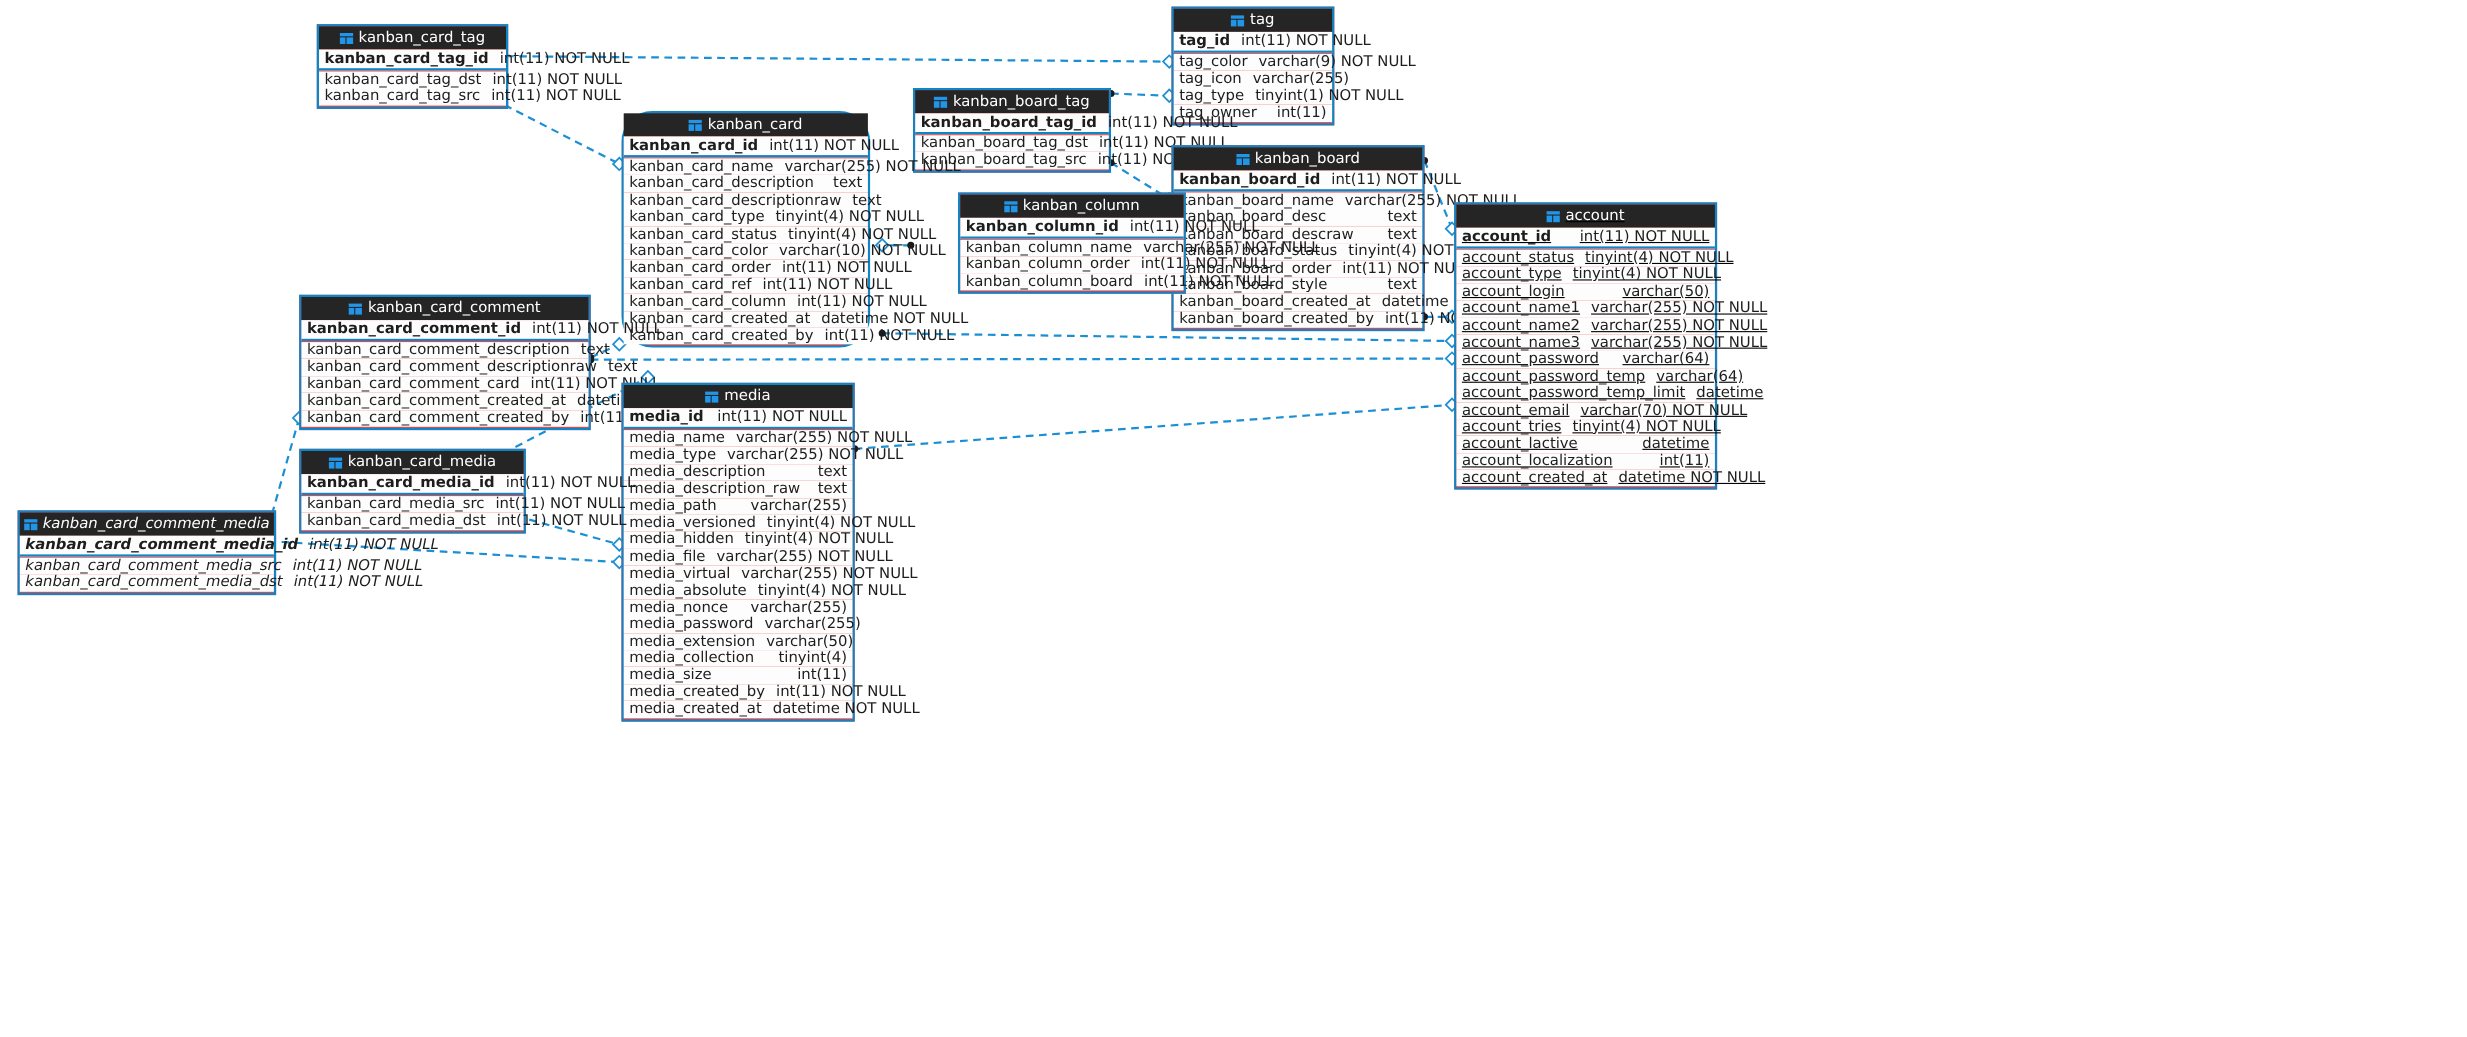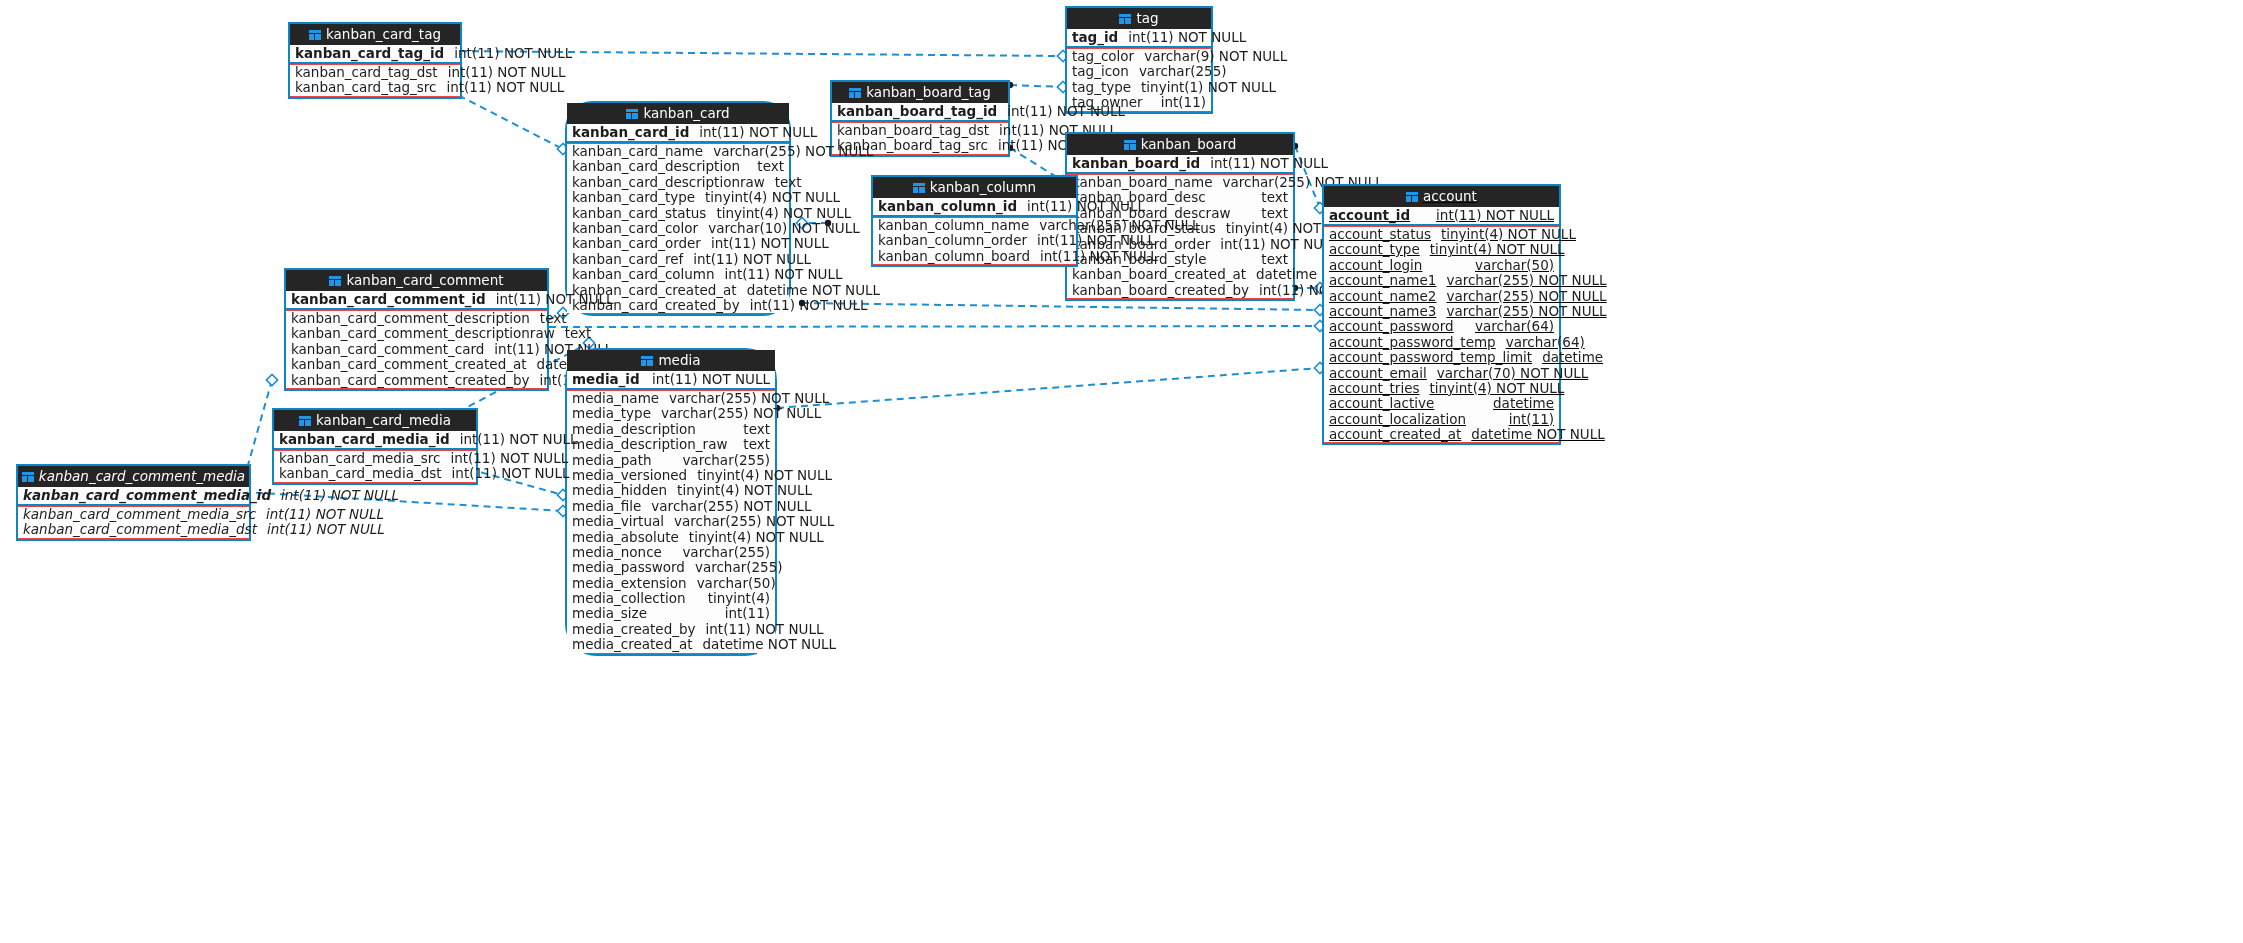--- a/index.html
+++ b/index.html
@@ -449,21 +449,21 @@
           <div class="row">
             <span class="fname">account_localization</span>
             <span class="ftype">int(11)</span>
           </div>
           <div class="row">
             <span class="fname">account_created_at</span>
             <span class="ftype">datetime NOT NULL</span>
           </div>
         </div>
       </div>
-      <div class="entity" style="left: 284px; top: 268px; width: 265px;">
+      <div class="entity" style="left: 272px; top: 268px; width: 265px;">
         <div class="entity-header">
           <span class="tbl-icon">
             <i class="t"></i>
             <i class="bl"></i>
             <i class="br"></i>
           </span>
           <span>kanban_card_comment</span>
         </div>
         <div class="row pk">
           <span class="fname">kanban_card_comment_id</span>
@@ -485,21 +485,21 @@
           <div class="row">
             <span class="fname">kanban_card_comment_created_at</span>
             <span class="ftype">datetime NOT NULL</span>
           </div>
           <div class="row">
             <span class="fname">kanban_card_comment_created_by</span>
             <span class="ftype">int(11) NOT NULL</span>
           </div>
         </div>
       </div>
-      <div class="entity" style="left: 565px; top: 348px; width: 212px; border-radius: 32px;">
+      <div class="entity" style="left: 565px; top: 348px; width: 212px;">
         <div class="entity-header">
           <span class="tbl-icon">
             <i class="t"></i>
             <i class="bl"></i>
             <i class="br"></i>
           </span>
           <span>media</span>
         </div>
         <div class="row pk">
           <span class="fname">media_id</span>

